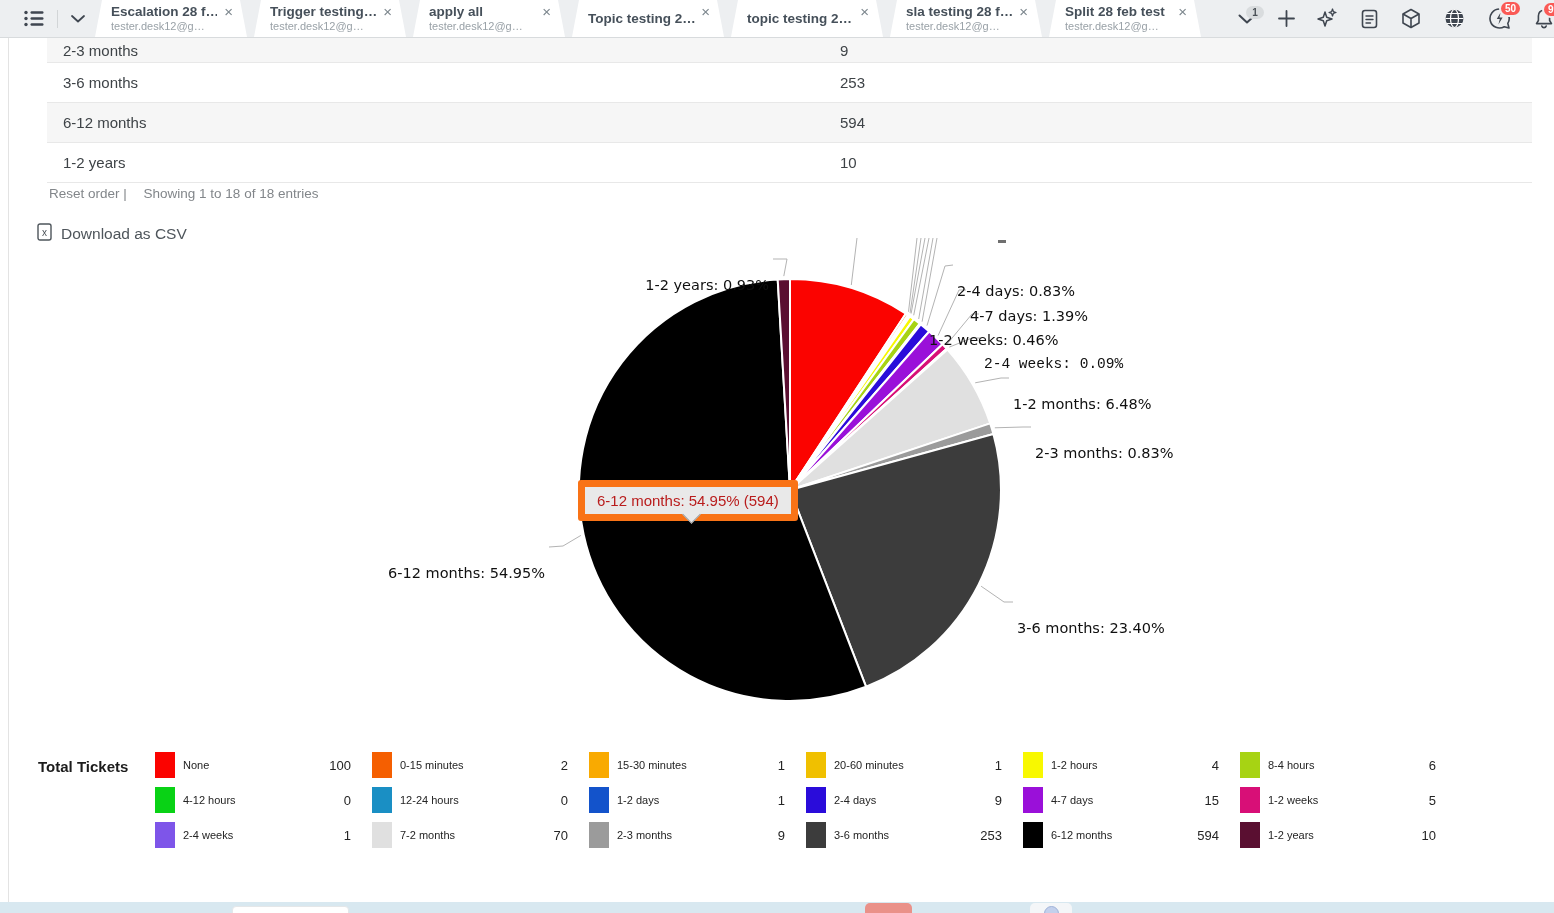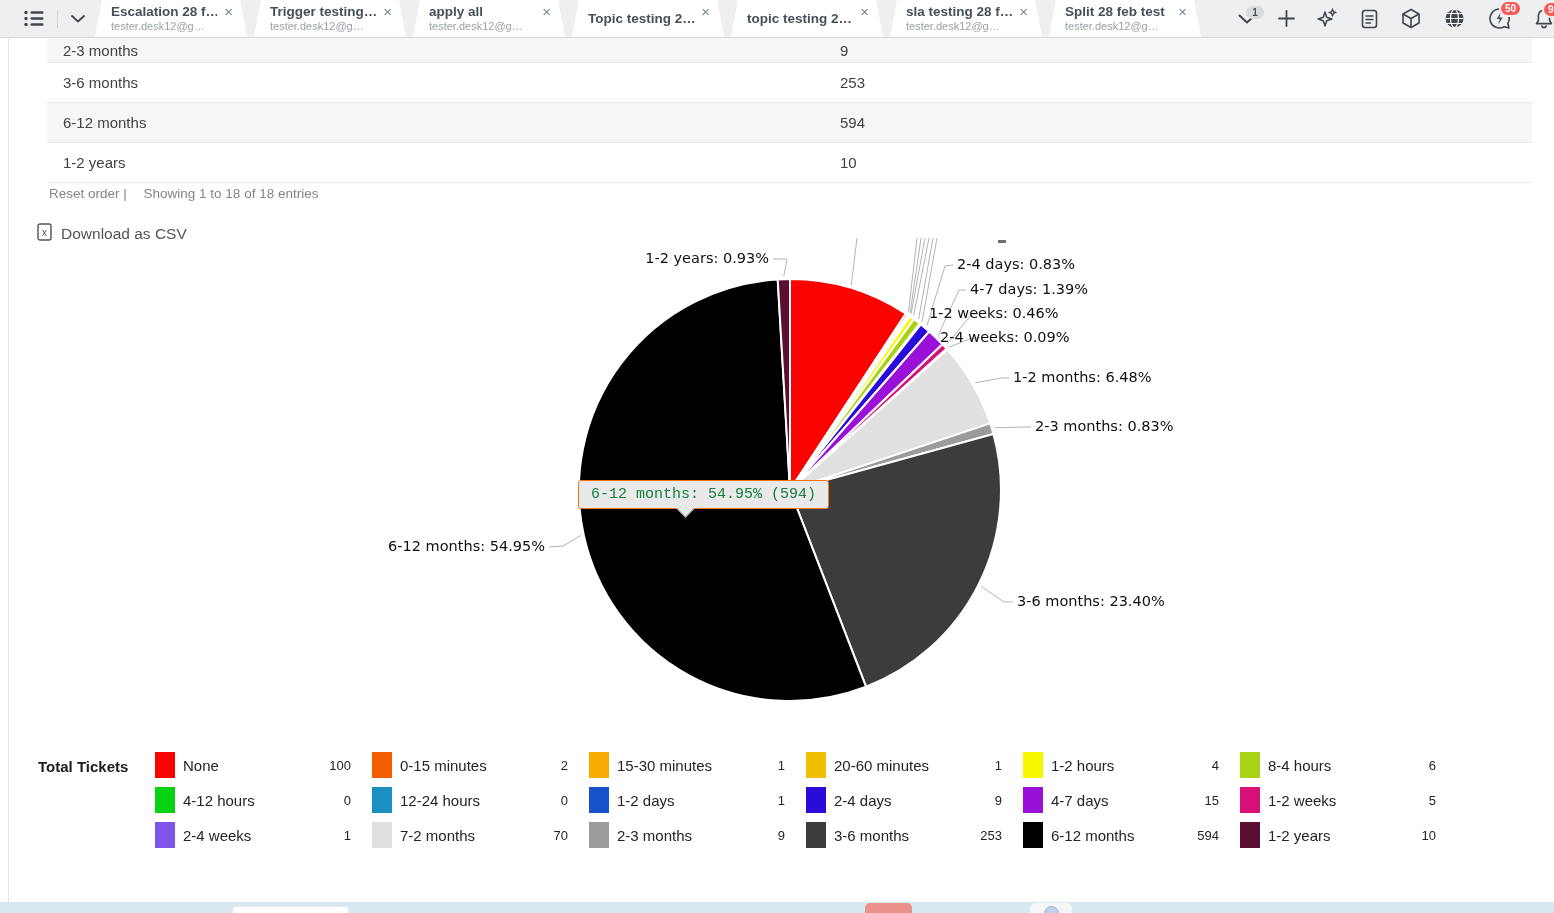--- a/index.html
+++ b/index.html
@@ -43,37 +43,37 @@
   .meta .rst{cursor:pointer;}
   .meta .shw{margin-left:13px;}
 
   .download{position:absolute;top:223px;left:37px;display:flex;align-items:center;gap:9px;
             color:#4e555b;font-size:15.5px;cursor:pointer;}
 
   
   #chart-layer{position:absolute;inset:0;pointer-events:none;}
   #chart-layer svg{position:absolute;inset:0;}
   #chart-layer svg path{pointer-events:auto;}
-  .callout{position:absolute;font-family:"DejaVu Sans",sans-serif;font-size:14.5px;color:#101010;white-space:nowrap;}
+  .callout{position:absolute;font-family:"DejaVu Sans",sans-serif;font-size:14.5px;color:#101010;white-space:nowrap;margin-top:27px;}
   .tooltip{position:absolute;left:578px;top:480px;height:27px;background:#e9e9e9;
-           border:1px solid #f97316;border-radius:3px;display:flex;align-items:center;
-           padding:0 12px;font-family:Liberation Mono, monospace;font-size:15px;color:#15803d;z-index:5;}
+           border:7px solid #f97316;border-radius:3px;display:flex;align-items:center;
+           padding:0 12px;font-family:Liberation Sans, sans-serif;font-size:15px;color:#b91c1c;z-index:5;}
   .tooltip::after{content:"";position:absolute;left:100px;bottom:-7px;width:12px;height:12px;
            background:#e9e9e9;border-right:1px solid #9d9d9d;border-bottom:1px solid #9d9d9d;
            transform:rotate(45deg);}
   .clip-frag{position:absolute;left:998px;top:240px;width:8px;height:3px;background:#6f6f6f;}
 
   
   .legend{position:absolute;top:750px;left:0;right:0;height:110px;}
   .legend-title{position:absolute;left:38px;top:8px;font-size:15px;font-weight:bold;color:#1c1c1c;}
   .legend-grid{position:absolute;left:155px;top:2px;display:grid;
                grid-template-columns:repeat(6,196px);column-gap:21px;row-gap:9px;}
   .lcell{display:flex;align-items:center;height:26px;cursor:pointer;}
   .swatch{width:20px;height:26px;flex:none;margin-right:8px;}
-  .llabel{flex:1;font-size:15px;color:#242424;}
+  .llabel{flex:1;font-size:11px;color:#242424;}
   .lcount{flex:none;font-size:13px;color:#242424;text-align:right;}
 
   
   .bottombar{position:absolute;left:0;right:0;top:902px;height:11px;background:#d8e8f0;}
   .bb-input{position:absolute;left:232px;top:4px;width:115px;height:7px;background:#fff;
             border:1px solid #e4e7e9;border-radius:4px 4px 0 0;}
   .bb-red{position:absolute;left:865px;top:1px;width:47px;height:10px;background:#ea9189;border-radius:5px 5px 0 0;}
   .bb-help{position:absolute;left:1030px;top:1px;width:42px;height:10px;background:#f4f6f8;border-radius:5px 5px 0 0;}
   .bb-help::after{content:"";position:absolute;left:14px;top:3px;width:13px;height:13px;border-radius:50%;
             background:#c3d0ec;border:1px solid #9fb2d8;}
@@ -278,21 +278,21 @@
         <line x1="911.1" y1="313.6" x2="925" y2="238" stroke="#b3b3b3" stroke-width="1"></line>
         <line x1="913.7" y1="315.3" x2="929" y2="238" stroke="#b3b3b3" stroke-width="1"></line>
         <line x1="918.7" y1="319.0" x2="933" y2="238" stroke="#b3b3b3" stroke-width="1"></line>
         <line x1="922.1" y1="321.7" x2="937" y2="238" stroke="#b3b3b3" stroke-width="1"></line>
       </svg>
     <div id="callouts">
         <div class="callout" style="top: 250px; right: 785px; text-align: right;">1-2 years: 0.93%</div>
         <div class="callout" style="top: 256px; left: 957px;">2-4 days: 0.83%</div>
         <div class="callout" style="top: 281px; left: 970px;">4-7 days: 1.39%</div>
         <div class="callout" style="top: 305px; left: 929px;">1-2 weeks: 0.46%</div>
-        <div class="callout" style="top: 329px; left: 940px;">2-4 weeks: 0.09%</div>
+        <div class="callout" style="top: 329px; left: 984px; font-family: Liberation Mono, monospace;">2-4 weeks: 0.09%</div>
         <div class="callout" style="top: 369px; left: 1013px;">1-2 months: 6.48%</div>
         <div class="callout" style="top: 418px; left: 1035px;">2-3 months: 0.83%</div>
         <div class="callout" style="top: 593px; left: 1017px;">3-6 months: 23.40%</div>
         <div class="callout" style="top: 538px; right: 1009px; text-align: right;">6-12 months: 54.95%</div>
       </div>
     <div class="clip-frag"></div>
     <div class="tooltip">
       <span>6-12 months: 54.95% (594)</span>
     </div>
   </div>

